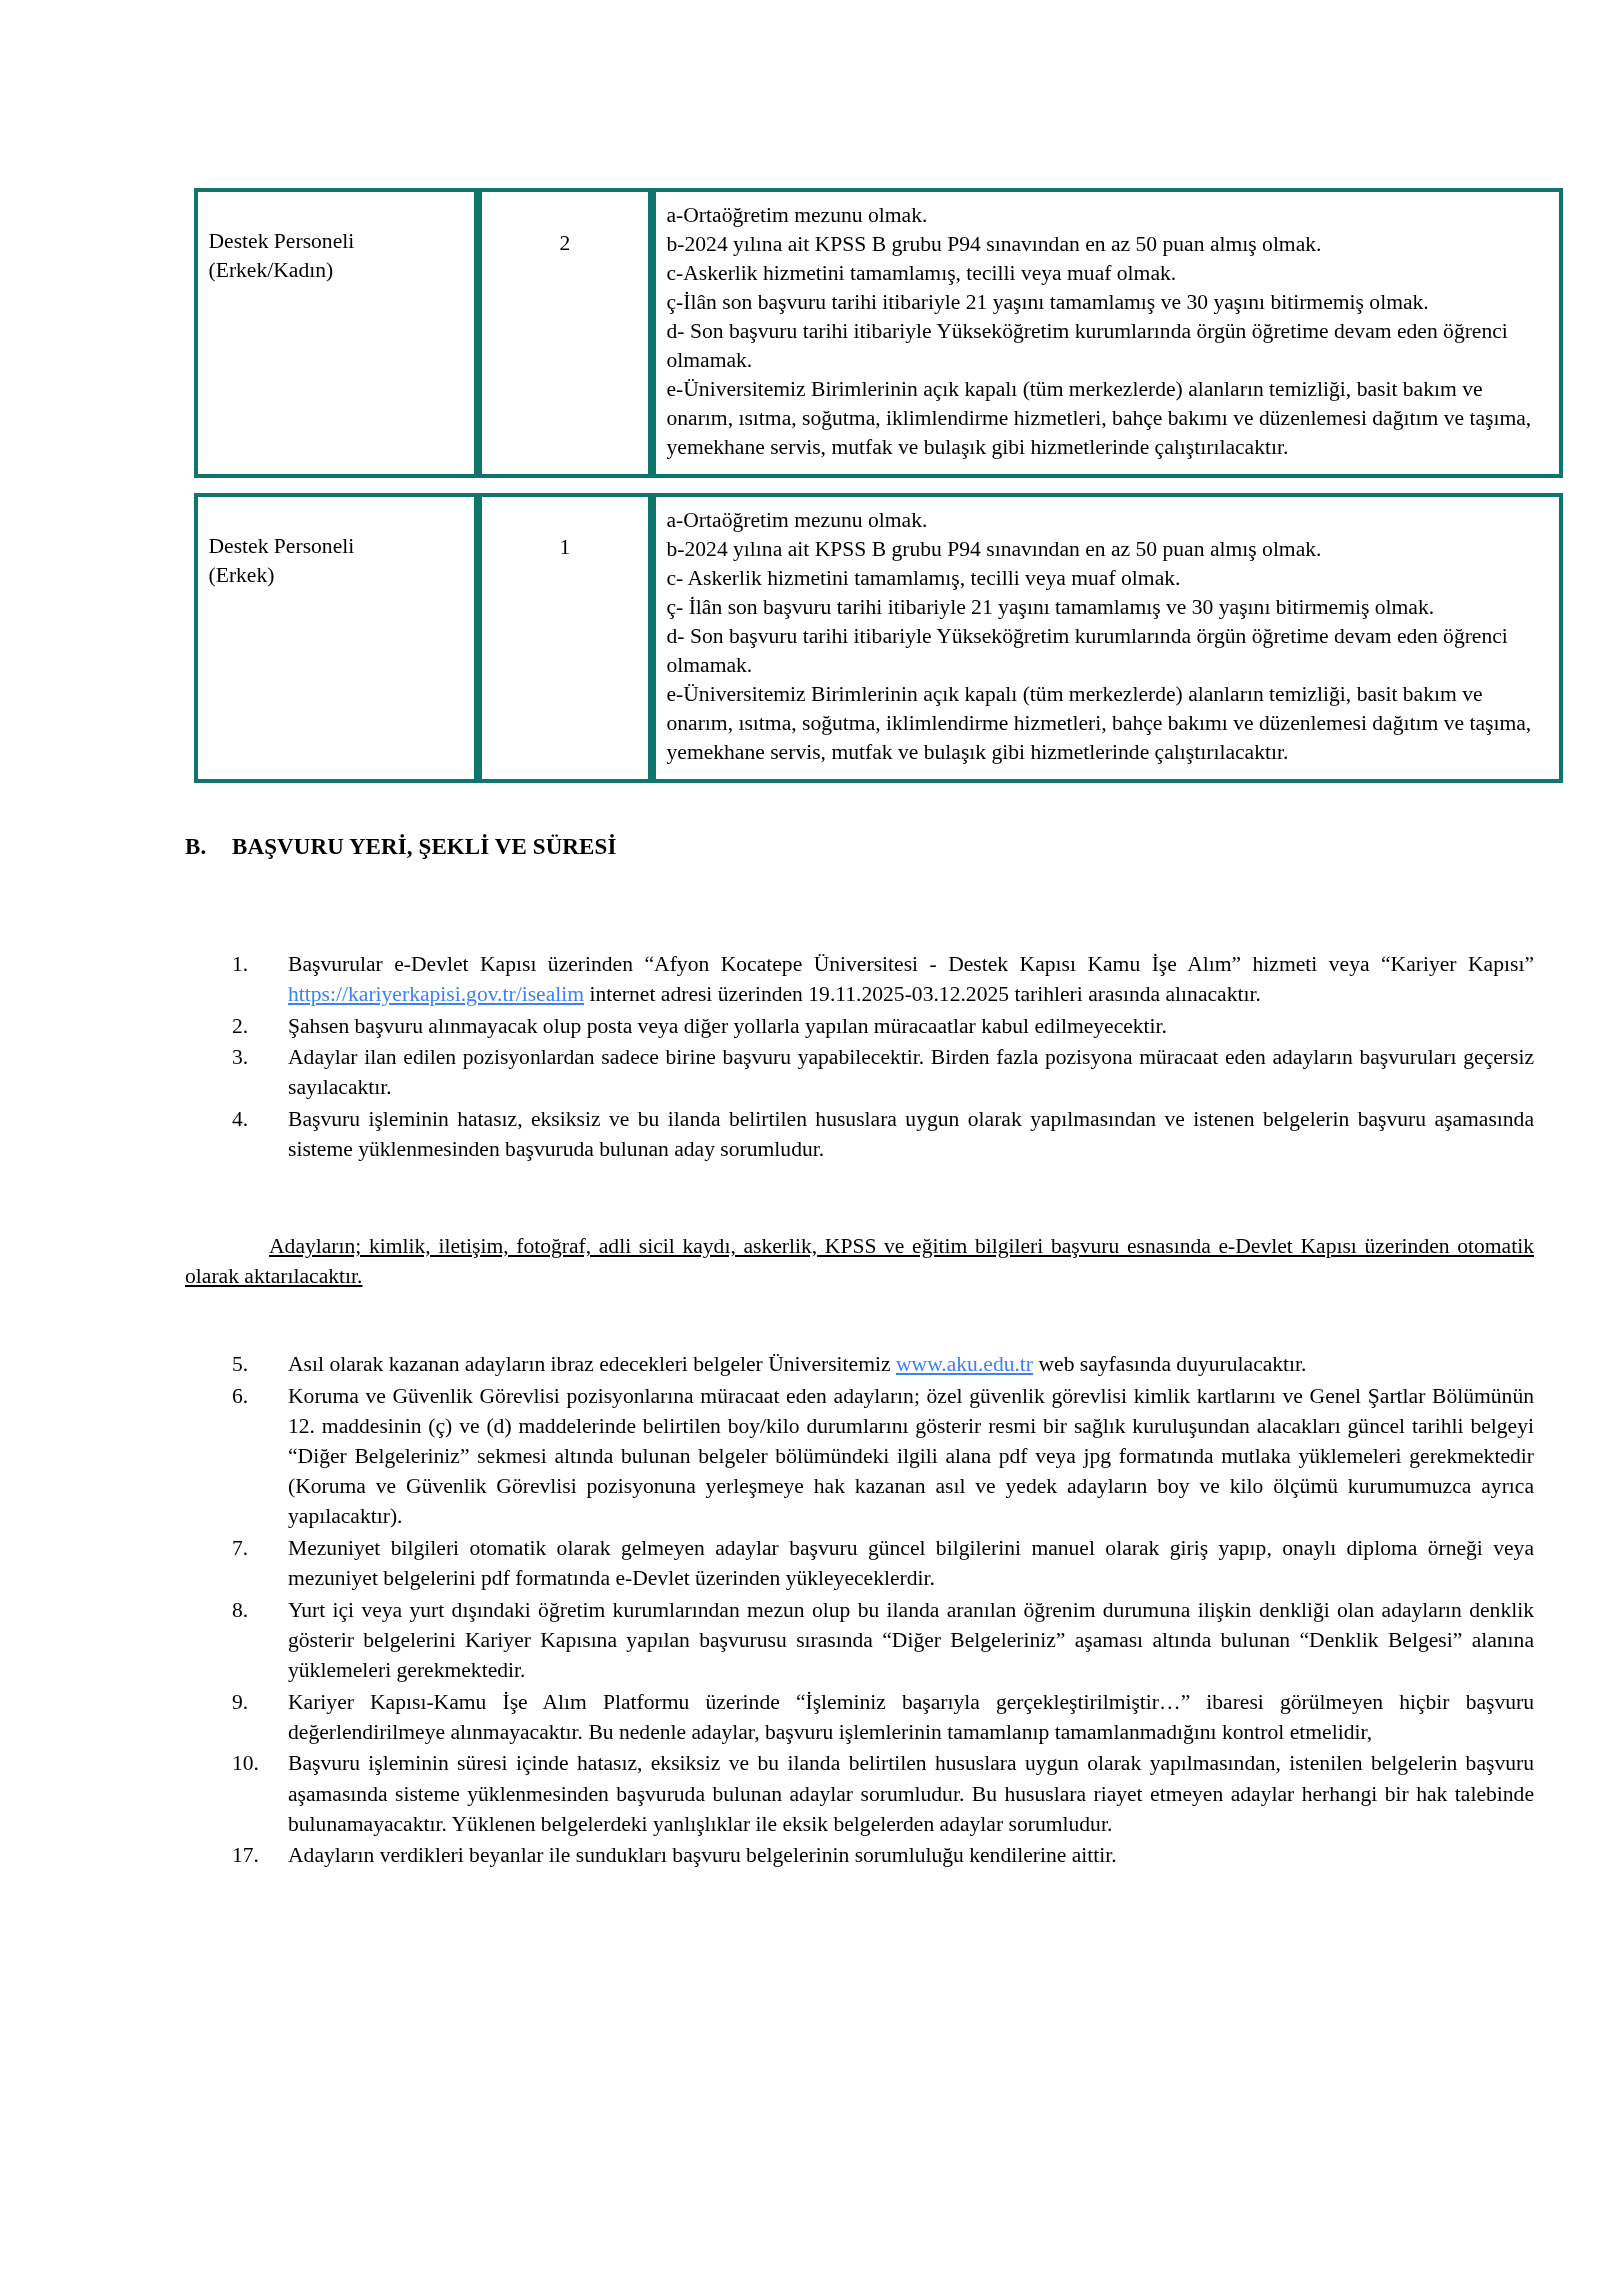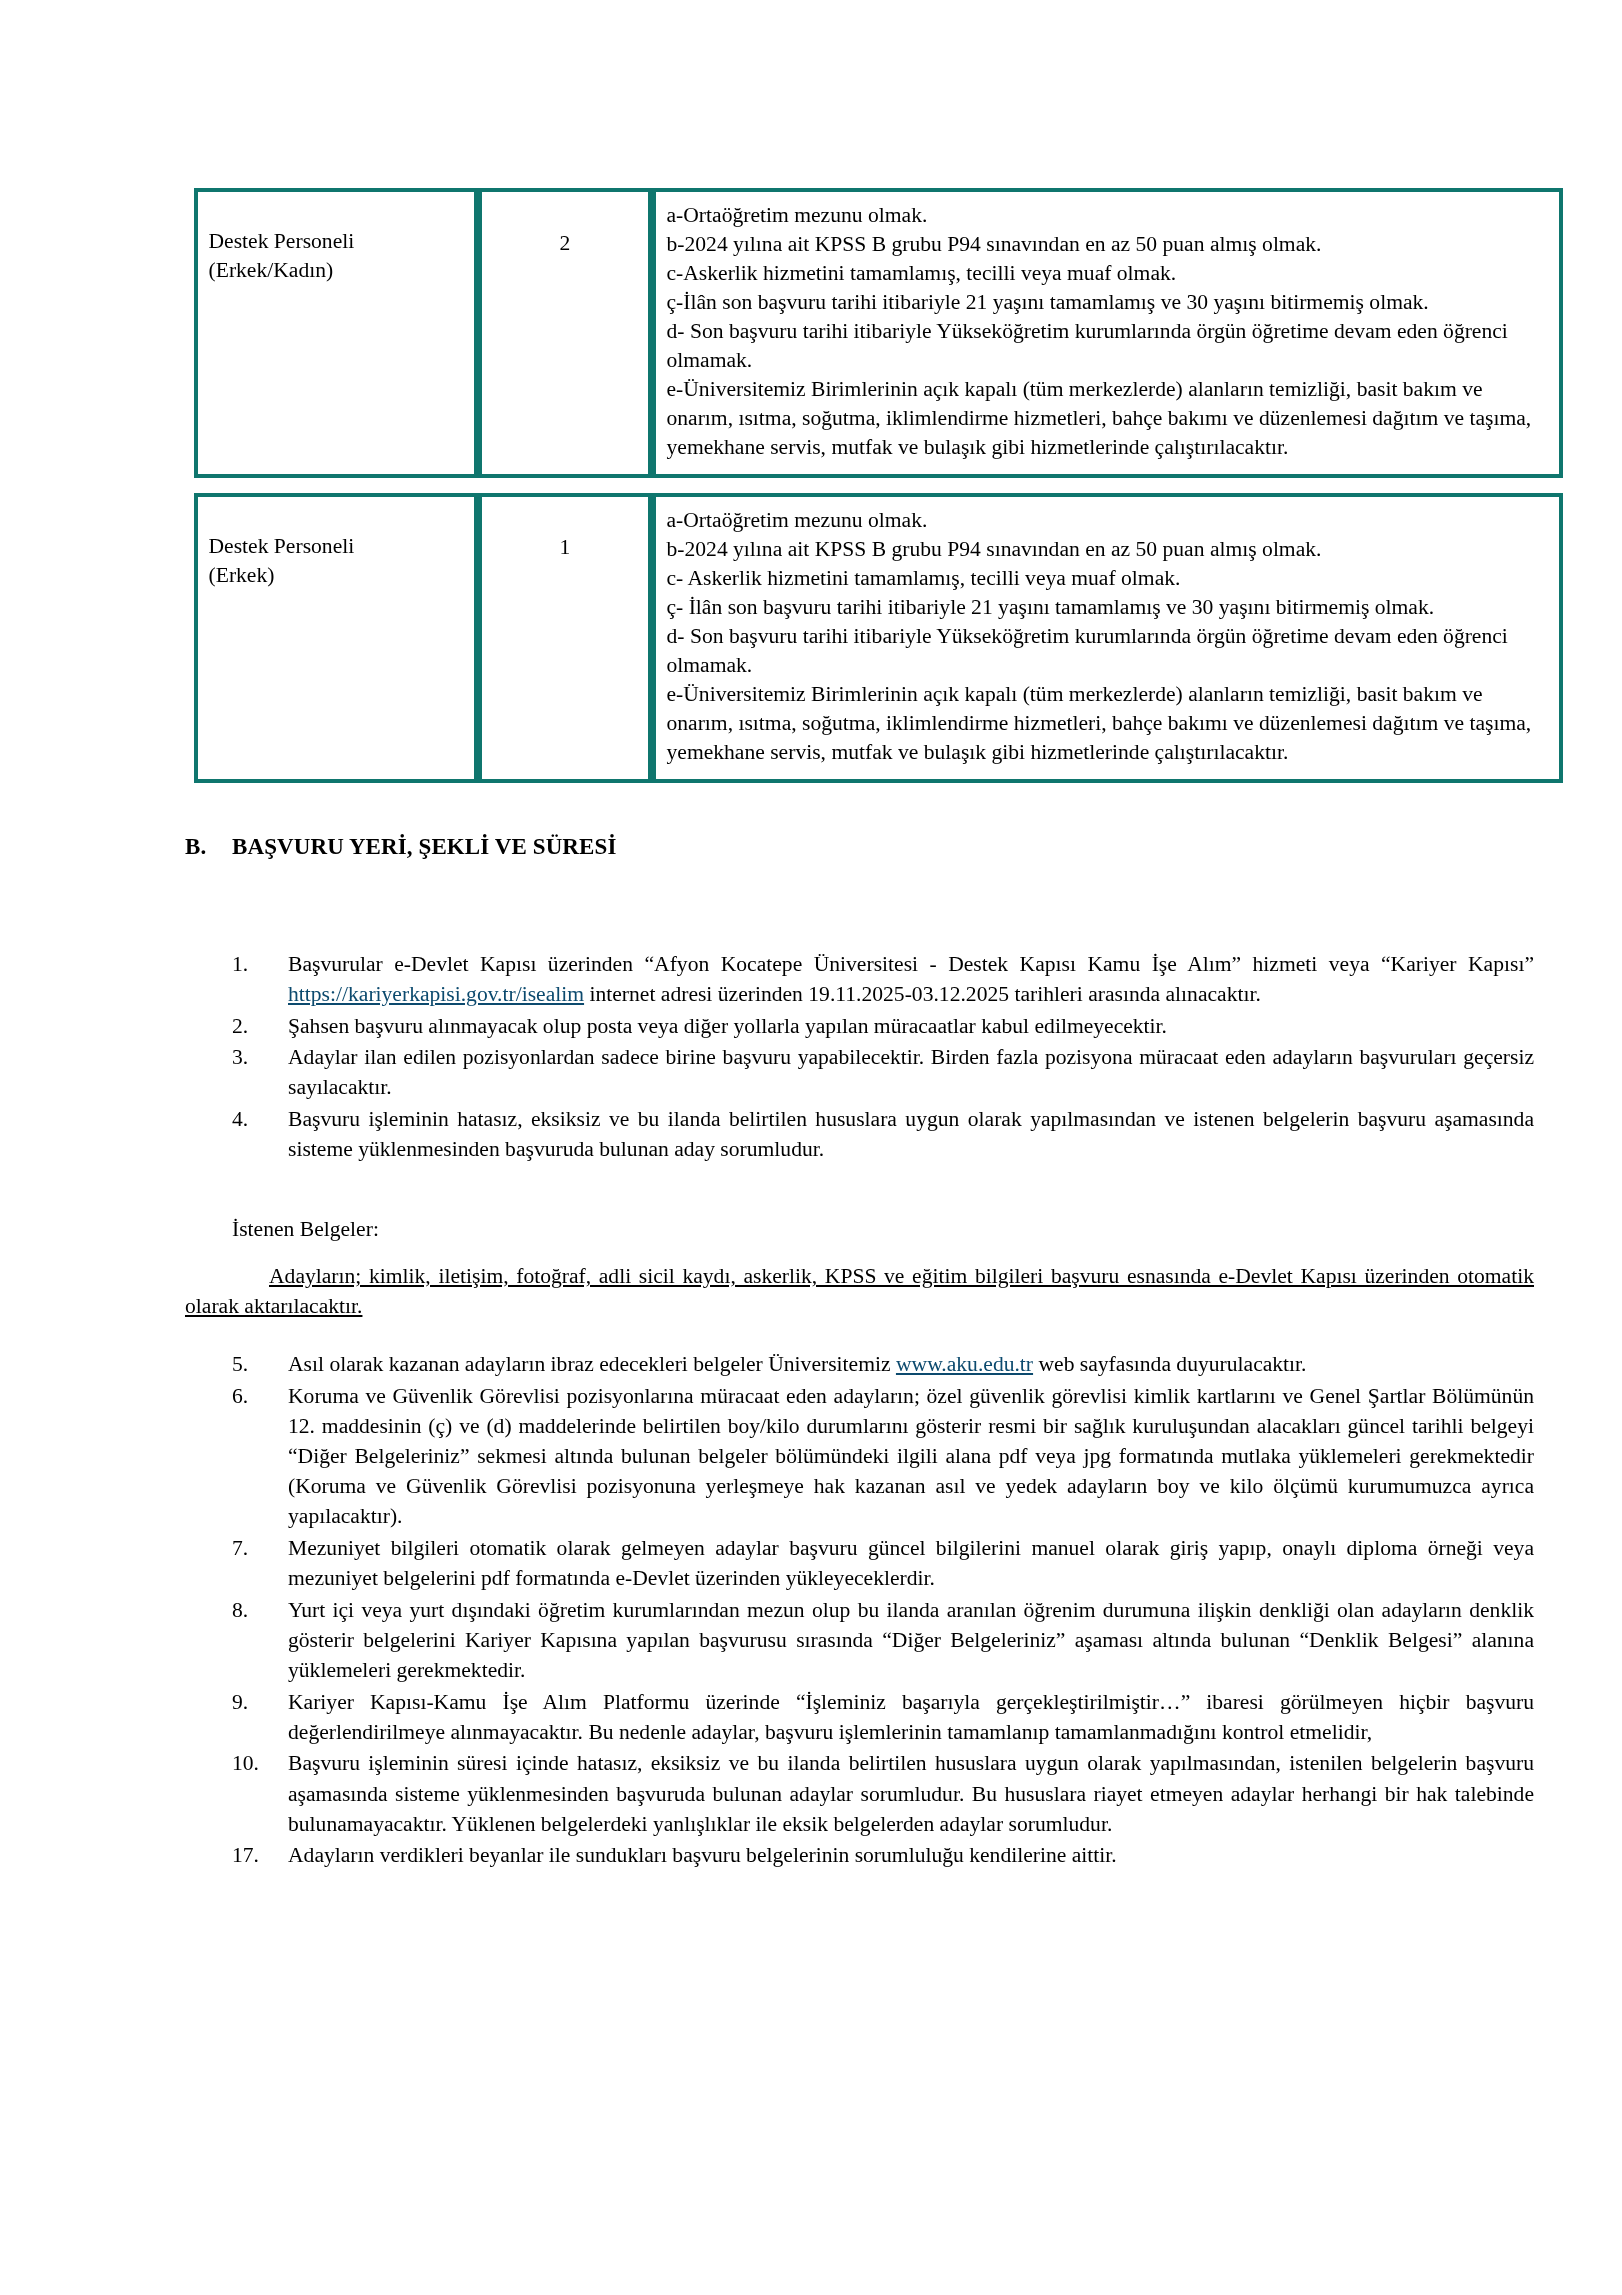--- a/index.html
+++ b/index.html
@@ -134,21 +134,21 @@
   .docs-body  {
     text-indent: 84px;
     text-align: justify;
     text-justify: inter-word;
     margin-top: 17px;
     text-decoration: underline;
   }
 
   a.doc-link,
   .doc-link {
-    color: #0c4a6e;
+    color: #3b82f6;
     text-decoration: underline;
   }
 </style>
 </head>
 <body>
 
 <div class="page">
 
   <table class="positions-table">
     <tbody>
@@ -212,21 +212,20 @@
       <span class="marker">3.</span><span>Adaylar ilan edilen pozisyonlardan sadece birine başvuru yapabilecektir. Birden fazla pozisyona müracaat eden adayların başvuruları geçersiz sayılacaktır.</span>
     </div>
 
     <div class="li">
       <span class="marker">4.</span><span>Başvuru işleminin hatasız, eksiksiz ve bu ilanda belirtilen hususlara uygun olarak yapılmasından ve istenen belgelerin başvuru aşamasında sisteme yüklenmesinden başvuruda bulunan aday sorumludur.</span>
     </div>
 
   </div>
 
   <div class="docs-block">
-    <div class="docs-label">İstenen Belgeler:</div>
     <div class="docs-body">Adayların; kimlik, iletişim, fotoğraf, adli sicil kaydı, askerlik, KPSS ve eğitim bilgileri başvuru esnasında e-Devlet Kapısı üzerinden otomatik olarak aktarılacaktır.</div>
   </div>
 
   <div class="num-list-2">
 
     <div class="li">
       <span class="marker">5.</span><span>Asıl  olarak  kazanan  adayların  ibraz  edecekleri  belgeler  Üniversitemiz  </span><a class="doc-link" href="#">www.aku.edu.tr</a><span>  web  sayfasında duyurulacaktır.</span>
     </div>
 
     <div class="li">

